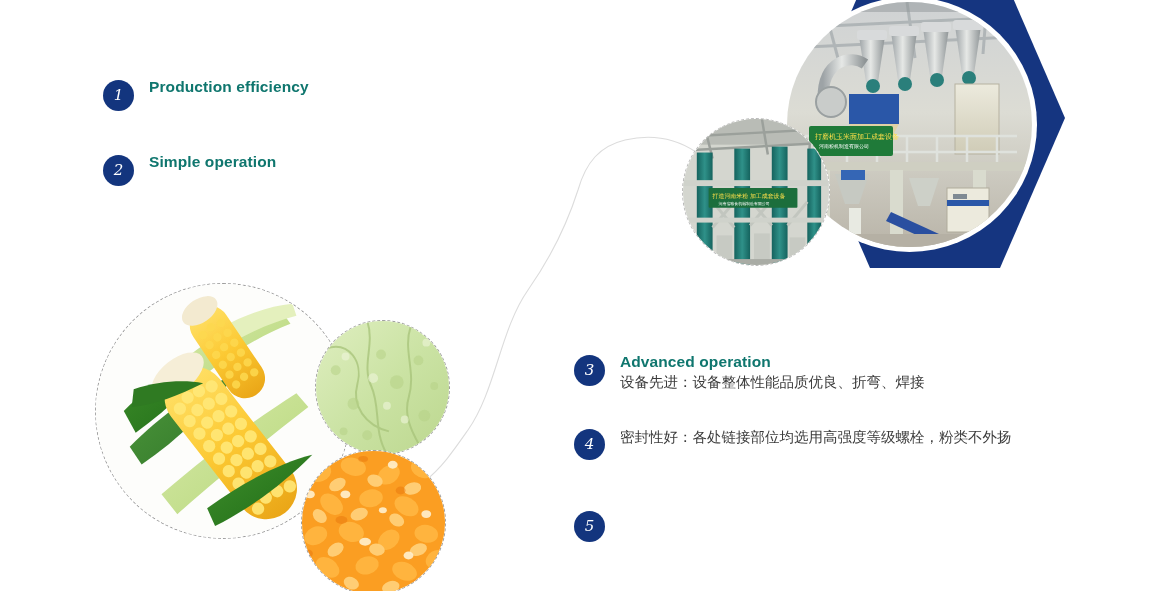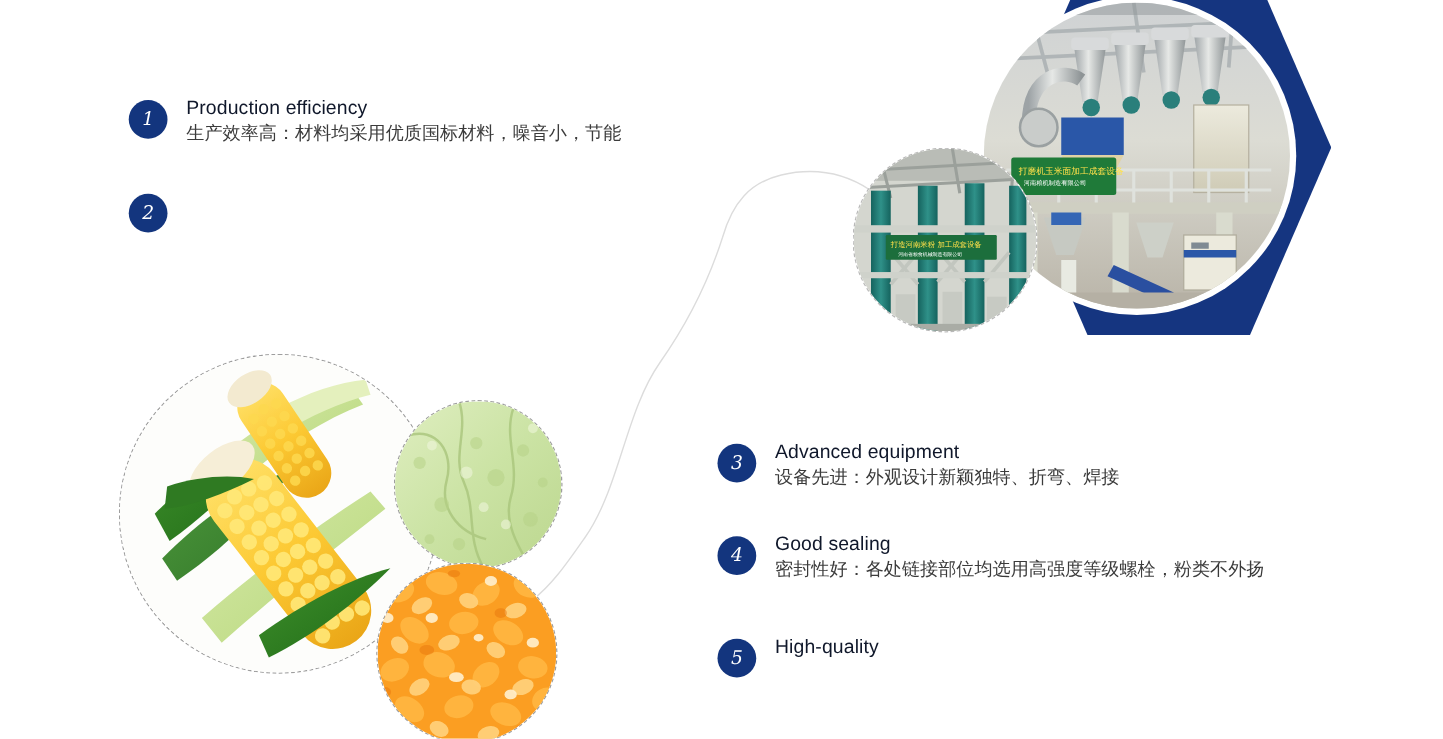--- a/index.html
+++ b/index.html
@@ -47,23 +47,23 @@
     font-size: 15px;
     font-weight: 400;
     line-height: 31px;
     text-align: center;
     margin-top: 3px;
   }
   .feature-text {
     margin-left: 15px;
   }
   .feature-title {
-    color: #0f172a;
+    color: #0f766e;
     font-size: 15.5px;
-    font-weight: 400;
+    font-weight: 700;
     line-height: 19px;
     letter-spacing: 0.1px;
     white-space: nowrap;
   }
   .feature-desc {
     color: #3b3b3b;
     font-size: 14.5px;
     line-height: 21px;
     margin-top: 1px;
     white-space: nowrap;
@@ -481,46 +481,44 @@
           </g>
         </g>
       </svg>
     </div>
   </div>
 
   <div class="feature-item" style="left:103px; top:77px;">
     <div class="feature-badge">1</div>
     <div class="feature-text">
       <div class="feature-title">Production efficiency</div>
-      <div class="feature-desc">生产效率高：材料均采用优质国标材料，噪音小，节能</div>
     </div>
   </div>
 
   <div class="feature-item" style="left:103px; top:152px;">
     <div class="feature-badge">2</div>
     <div class="feature-text">
+      <div class="feature-title">Simple operation</div>
     </div>
   </div>
 
   <div class="feature-item" style="left:574px; top:352px;">
     <div class="feature-badge">3</div>
     <div class="feature-text">
-      <div class="feature-title">Advanced equipment</div>
-      <div class="feature-desc">设备先进：外观设计新颖独特、折弯、焊接</div>
+      <div class="feature-title">Advanced operation</div>
+      <div class="feature-desc">设备先进：设备整体性能品质优良、折弯、焊接</div>
     </div>
   </div>
 
   <div class="feature-item" style="left:574px; top:426px;">
     <div class="feature-badge">4</div>
     <div class="feature-text">
-      <div class="feature-title">Good sealing</div>
       <div class="feature-desc">密封性好：各处链接部位均选用高强度等级螺栓，粉类不外扬</div>
     </div>
   </div>
 
   <div class="feature-item" style="left:574px; top:508px;">
     <div class="feature-badge">5</div>
     <div class="feature-text">
-      <div class="feature-title">High-quality</div>
     </div>
   </div>
 
 </div>
 
 </body></html>

